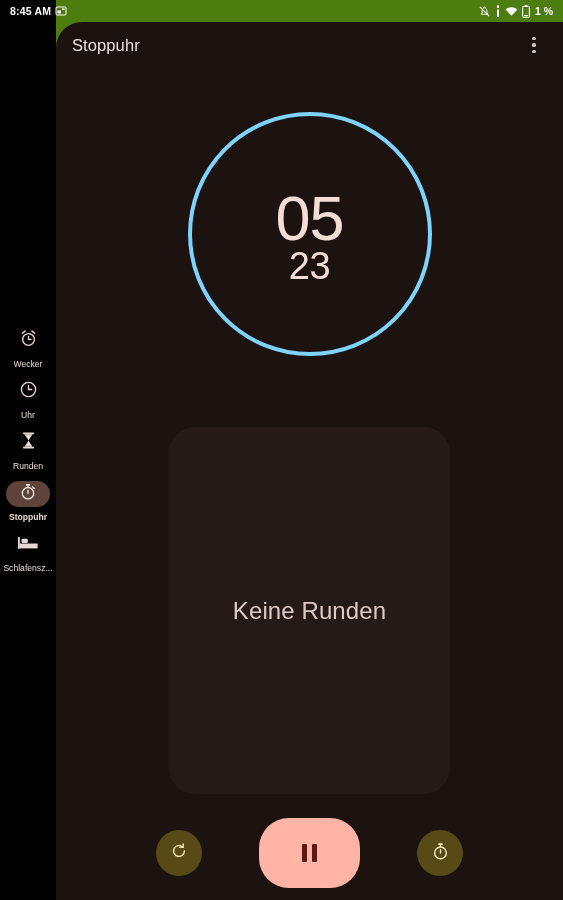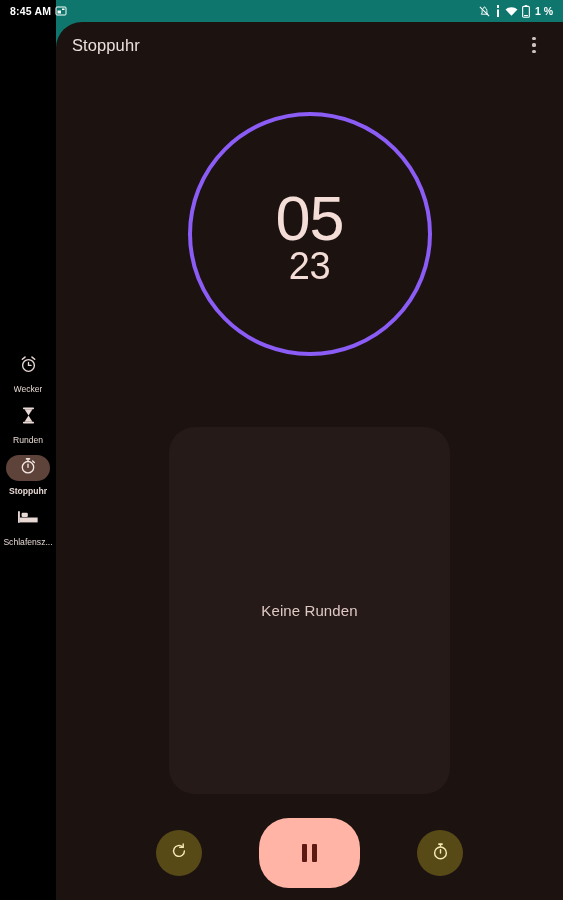--- a/index.html
+++ b/index.html
@@ -13,21 +13,21 @@
     overflow: hidden;
     font-family: "Liberation Sans", sans-serif;
     -webkit-font-smoothing: antialiased;
   }
 
   
   #screen {
     position: relative;
     width: 563px;
     height: 900px;
-    background: #0f766e;
+    background: #4d7c0f;
   }
 
   
   #status-bar {
     position: absolute;
     left: 0; top: 0;
     width: 563px;
     height: 22px;
     display: flex;
     align-items: center;
@@ -148,21 +148,21 @@
     height: 268px;
     display: flex;
     align-items: center;
     justify-content: center;
   }
   #dial {
     position: relative;
     width: 244px;
     height: 244px;
     border-radius: 50%;
-    border: 4px solid #8b5cf6;
+    border: 4px solid #7dd3fc;
     box-sizing: border-box;
     display: flex;
     align-items: center;
     justify-content: center;
   }
   #time-stack {
     position: relative;
     display: block;
     text-align: center;
     line-height: 1;
@@ -193,21 +193,21 @@
     top: 405px;
     width: 281px;
     height: 367px;
     background: #261A18;
     border-radius: 26px;
     display: flex;
     align-items: center;
     justify-content: center;
   }
   #laps-empty {
-    font-size: 15px;
+    font-size: 24px;
     color: #DFC9C4;
     letter-spacing: 0.1px;
   }
 
   
   #controls {
     position: absolute;
     left: 0;
     top: 784px;
     width: 507px;
@@ -305,20 +305,31 @@
             <circle cx="12" cy="13.2" r="7.4" fill="none" stroke="#E8D9D5" stroke-width="1.7"></circle>
             <path d="M12 9.4 V13.2 H15.2" fill="none" stroke="#E8D9D5" stroke-width="1.7" stroke-linecap="round"></path>
             <path d="M4.2 5.4 L7.6 2.6" fill="none" stroke="#E8D9D5" stroke-width="1.9" stroke-linecap="round"></path>
             <path d="M19.8 5.4 L16.4 2.6" fill="none" stroke="#E8D9D5" stroke-width="1.9" stroke-linecap="round"></path>
           </svg>
         </span>
       </div>
       <span class="rail-label">Wecker</span>
     </div>
 
+    <div class="rail-item">
+      <div class="rail-pill">
+        <span>
+          <svg width="19" height="19" viewBox="0 0 24 24">
+            <circle cx="12" cy="12" r="9" fill="none" stroke="#E8D9D5" stroke-width="1.7"></circle>
+            <path d="M12 6.8 V12 H16" fill="none" stroke="#E8D9D5" stroke-width="1.7" stroke-linecap="round"></path>
+          </svg>
+        </span>
+      </div>
+      <span class="rail-label">Uhr</span>
+    </div>
 
     <div class="rail-item">
       <div class="rail-pill">
         <span>
           <svg width="17" height="19" viewBox="0 0 20 24">
             <rect x="3" y="2" width="14" height="2.2" rx="1" fill="#E8D9D5"></rect>
             <rect x="3" y="19.8" width="14" height="2.2" rx="1" fill="#E8D9D5"></rect>
             <path d="M5 4.2 H15 L10 12 Z" fill="#E8D9D5"></path>
             <path d="M5 19.8 H15 L10 12 Z" fill="#E8D9D5"></path>
           </svg>

